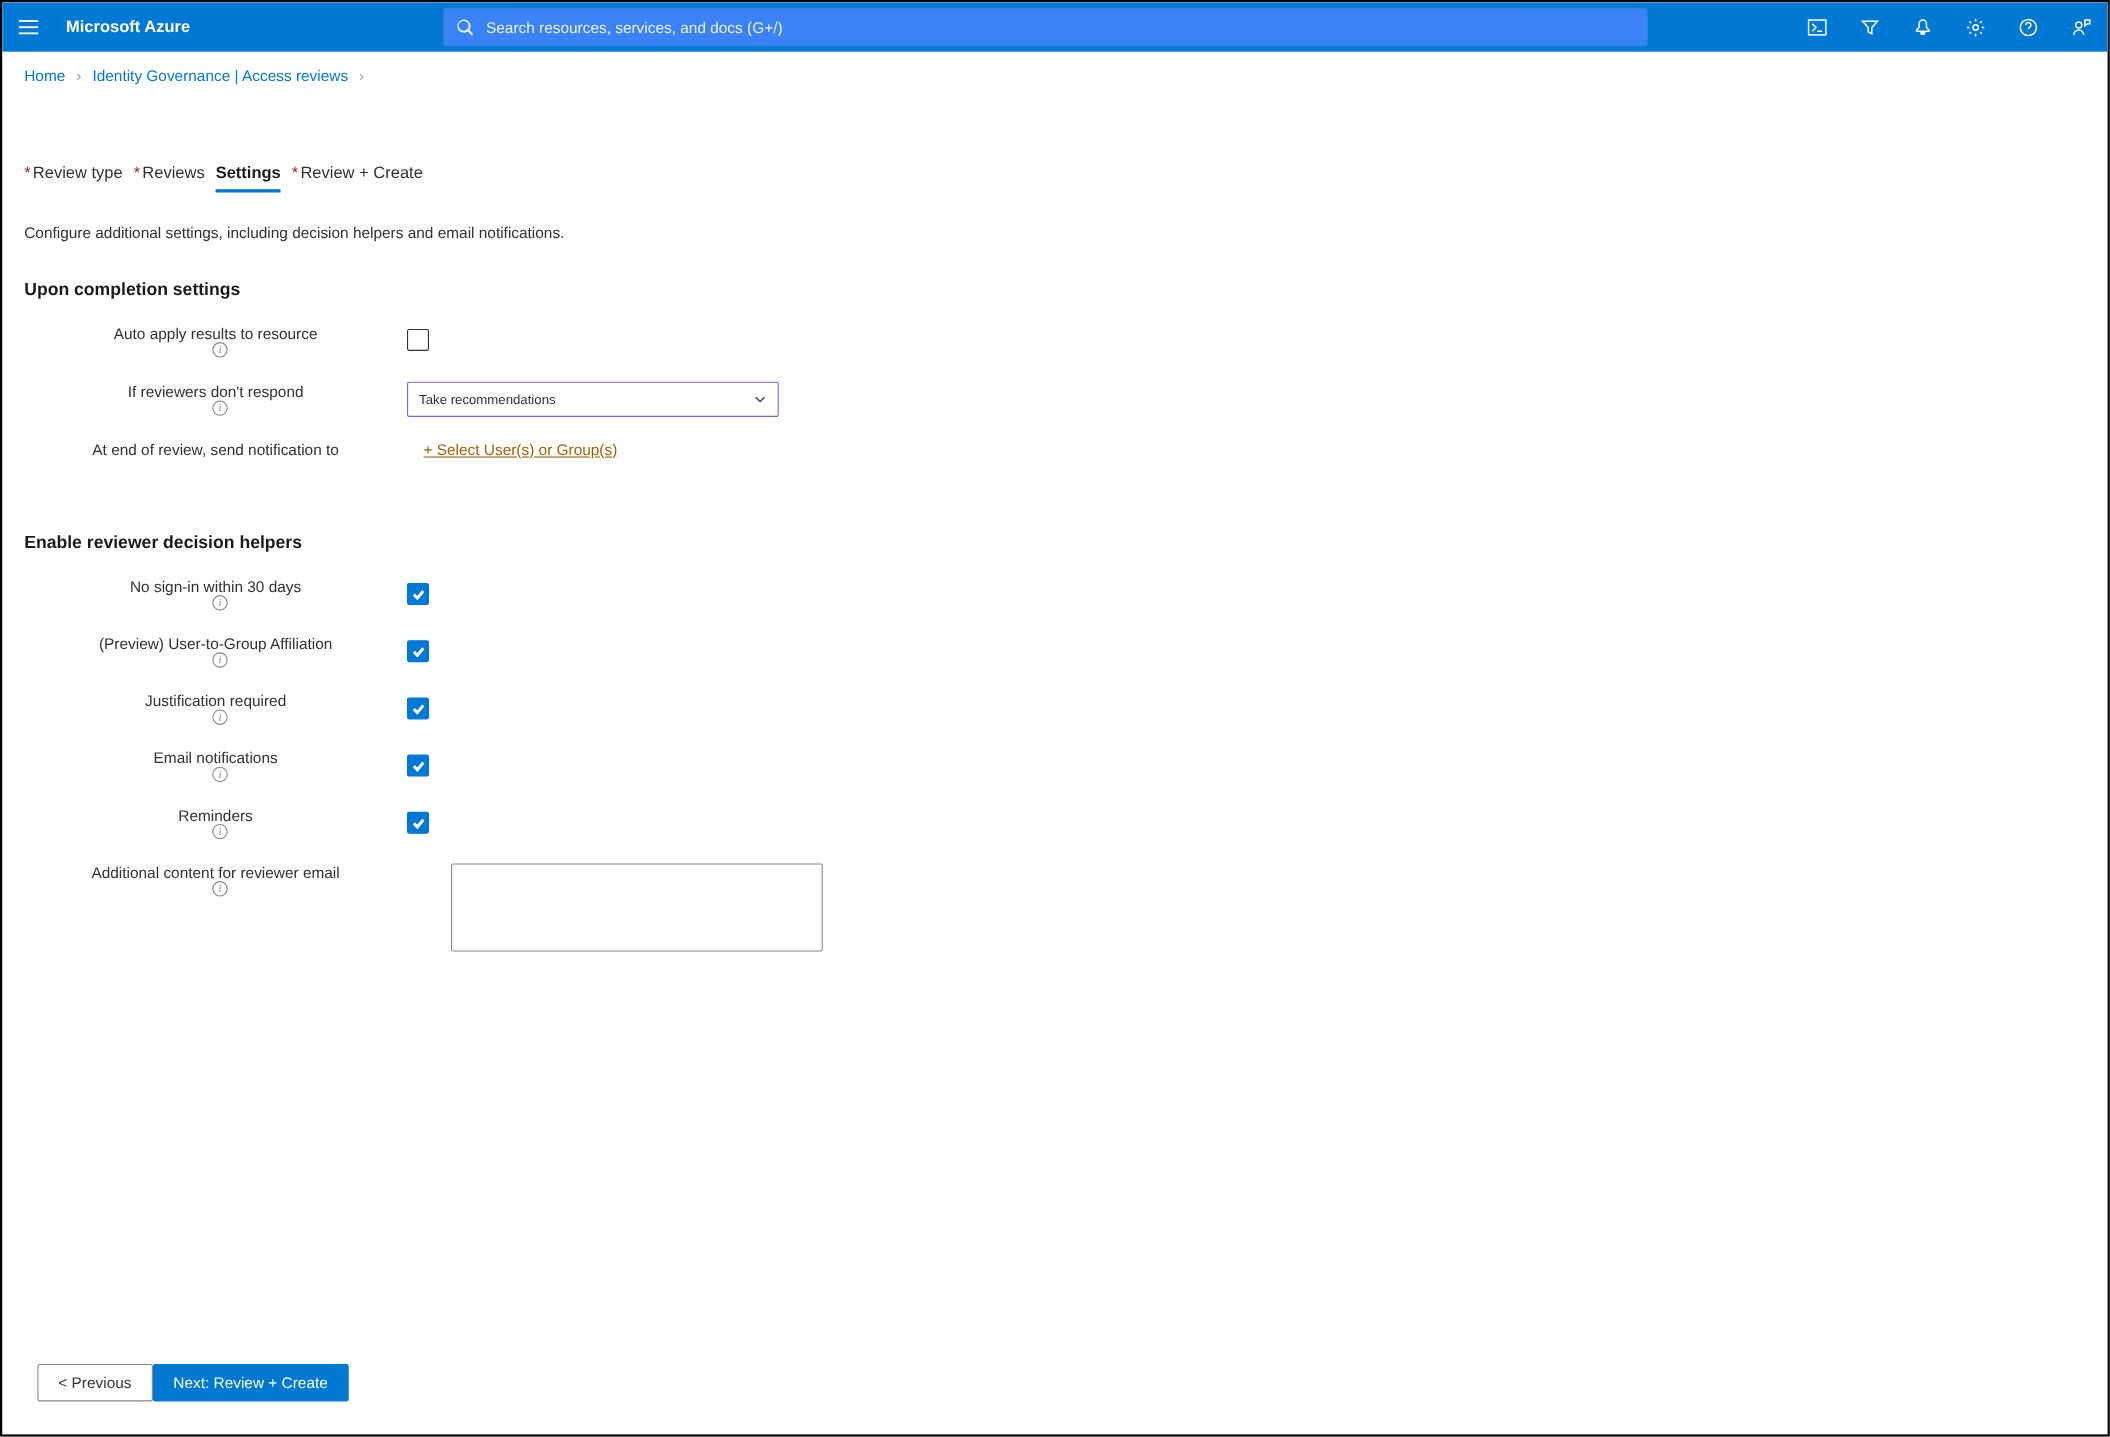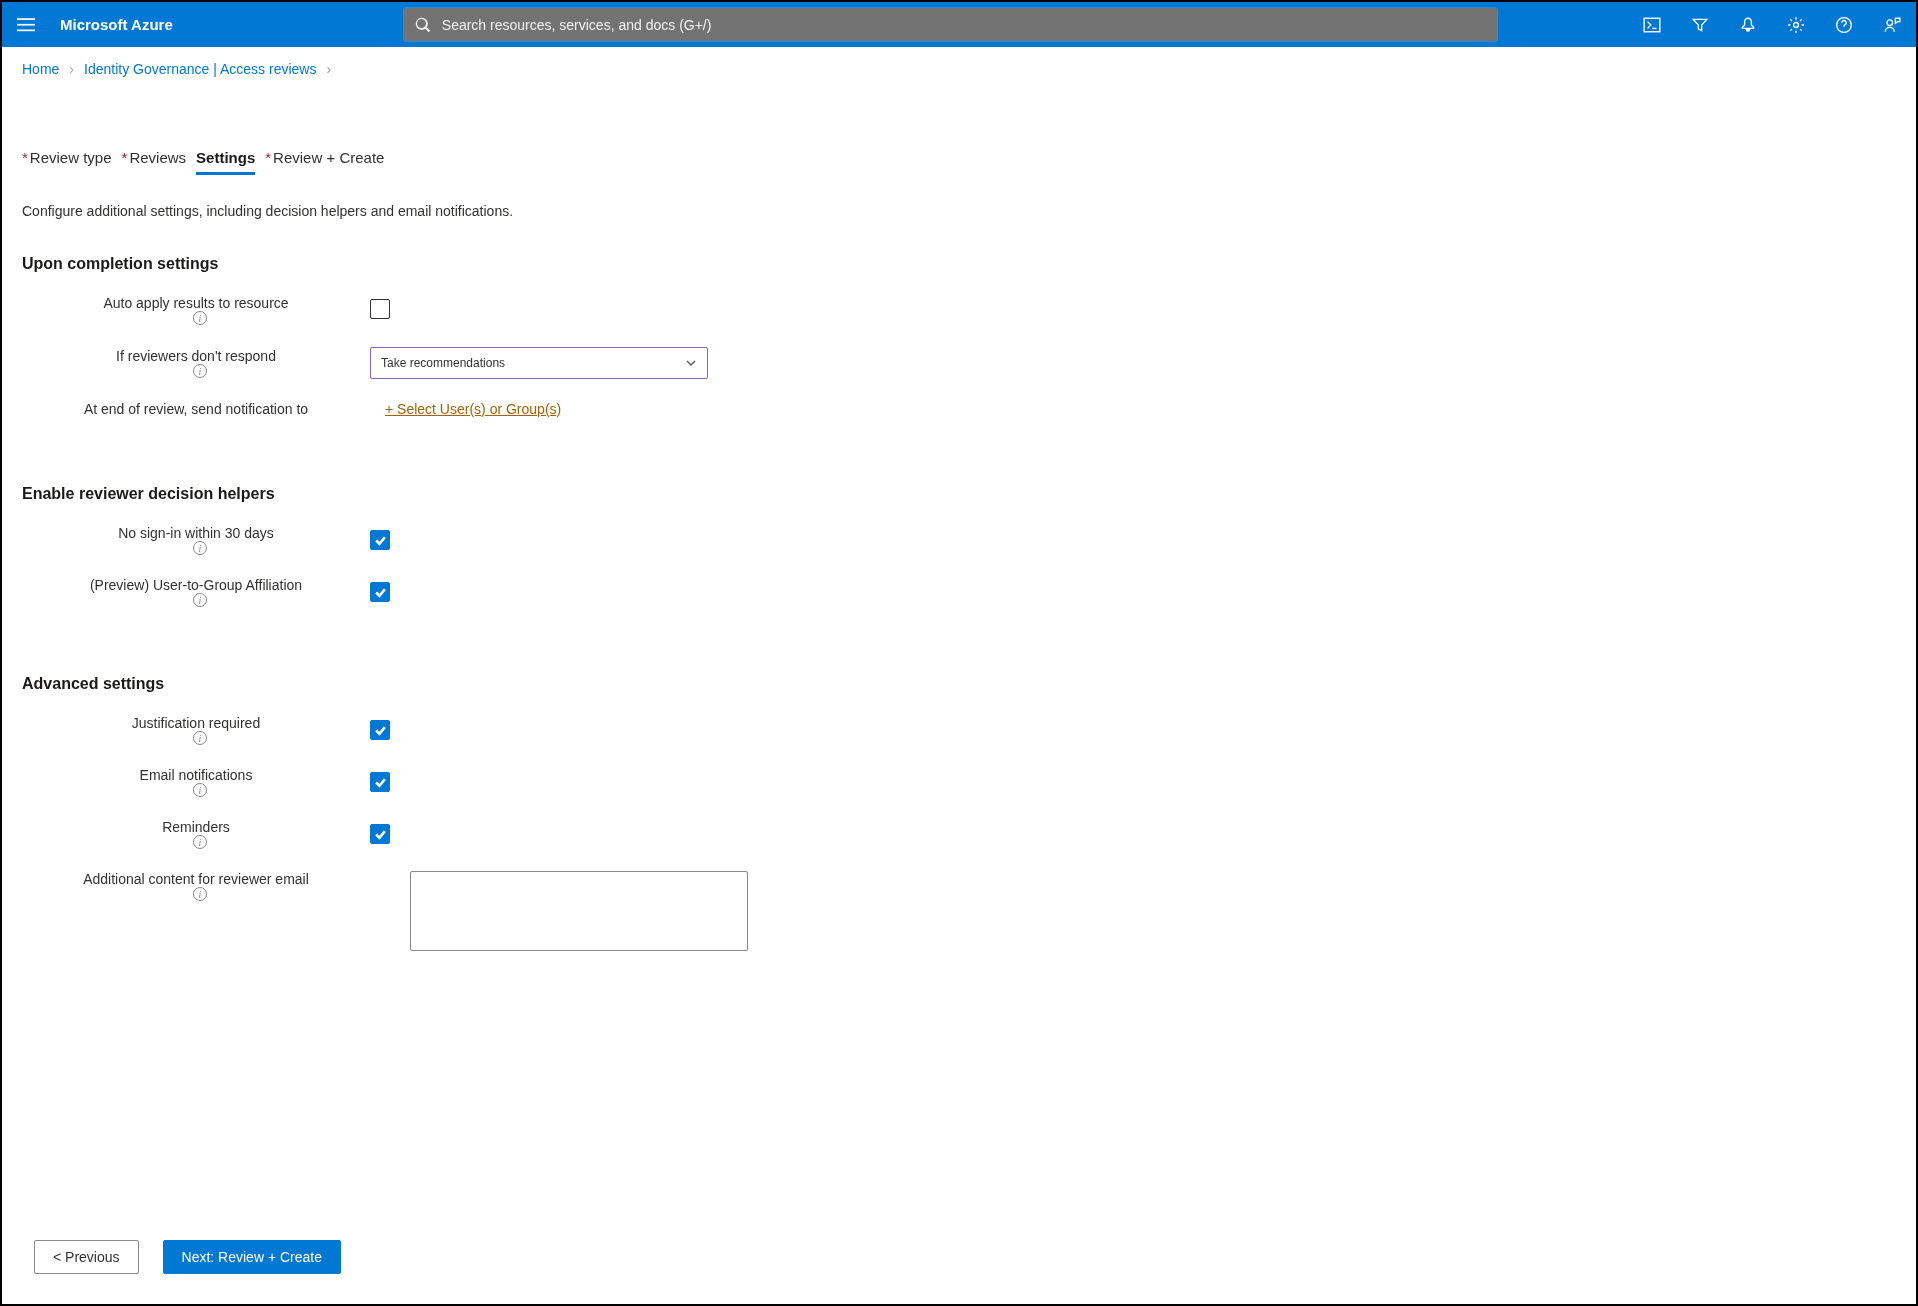--- a/index.html
+++ b/index.html
@@ -40,21 +40,21 @@
       flex: 0 0 auto;
       margin-left: 200px;
     }
     .searchbox {
       position: relative;
       width: 1095px;
     }
     .searchbox input {
       width: 100%;
       height: 35px;
-      background: #737373;
+      background: #3b82f6;
       border: 1px solid #2a8ad4;
       border-radius: 3px;
       padding: 0 12px 0 38px;
       color: #fff;
       font-size: 14px;
     }
     .searchbox input::placeholder { color: rgba(255,255,255,0.9); }
     .searchbox .sicon {
       position: absolute;
       left: 12px; top: 50%;
@@ -220,21 +220,21 @@
       padding: 6px;
       font-family: inherit;
       font-size: 14px;
     }
 
     .footer-btns {
       position: absolute;
       bottom: 30px;
       left: 32px;
       display: flex;
-      gap: 24px;
+      gap: 0;
     }
     .btn {
       height: 34px;
       padding: 0 18px;
       font-size: 14px;
       border-radius: 2px;
       cursor: pointer;
       display: inline-flex;
       align-items: center;
     }
@@ -386,21 +386,20 @@
     </div>
     <div class="ctrl-col">
       <div class="cbx checked">
           <svg viewBox="0 0 12 12">
             <path d="M2 6l3 3 5-6"></path>
           </svg>
         </div>
     </div>
   </div>
 
-  <div class="section-h later">Advanced settings</div>
 
   <div class="form-row">
     <div class="label-col">
       <span>Justification required</span>
       <span class="info-ic">i</span>
     </div>
     <div class="ctrl-col">
       <div class="cbx checked">
           <svg viewBox="0 0 12 12">
             <path d="M2 6l3 3 5-6"></path>

